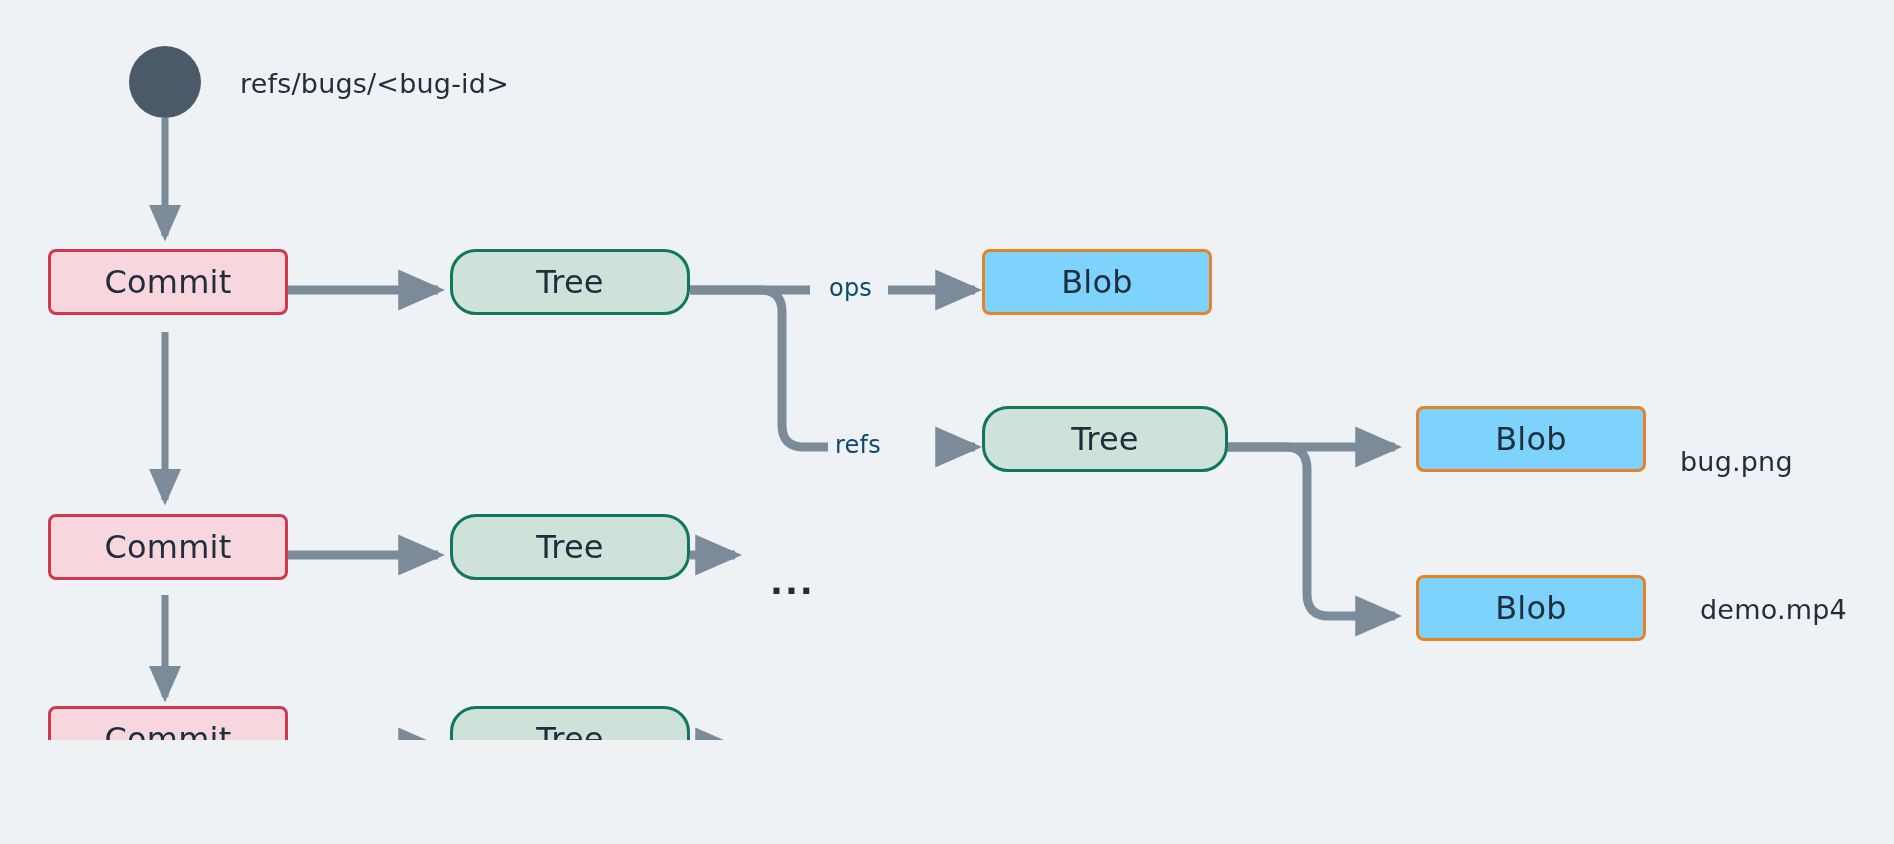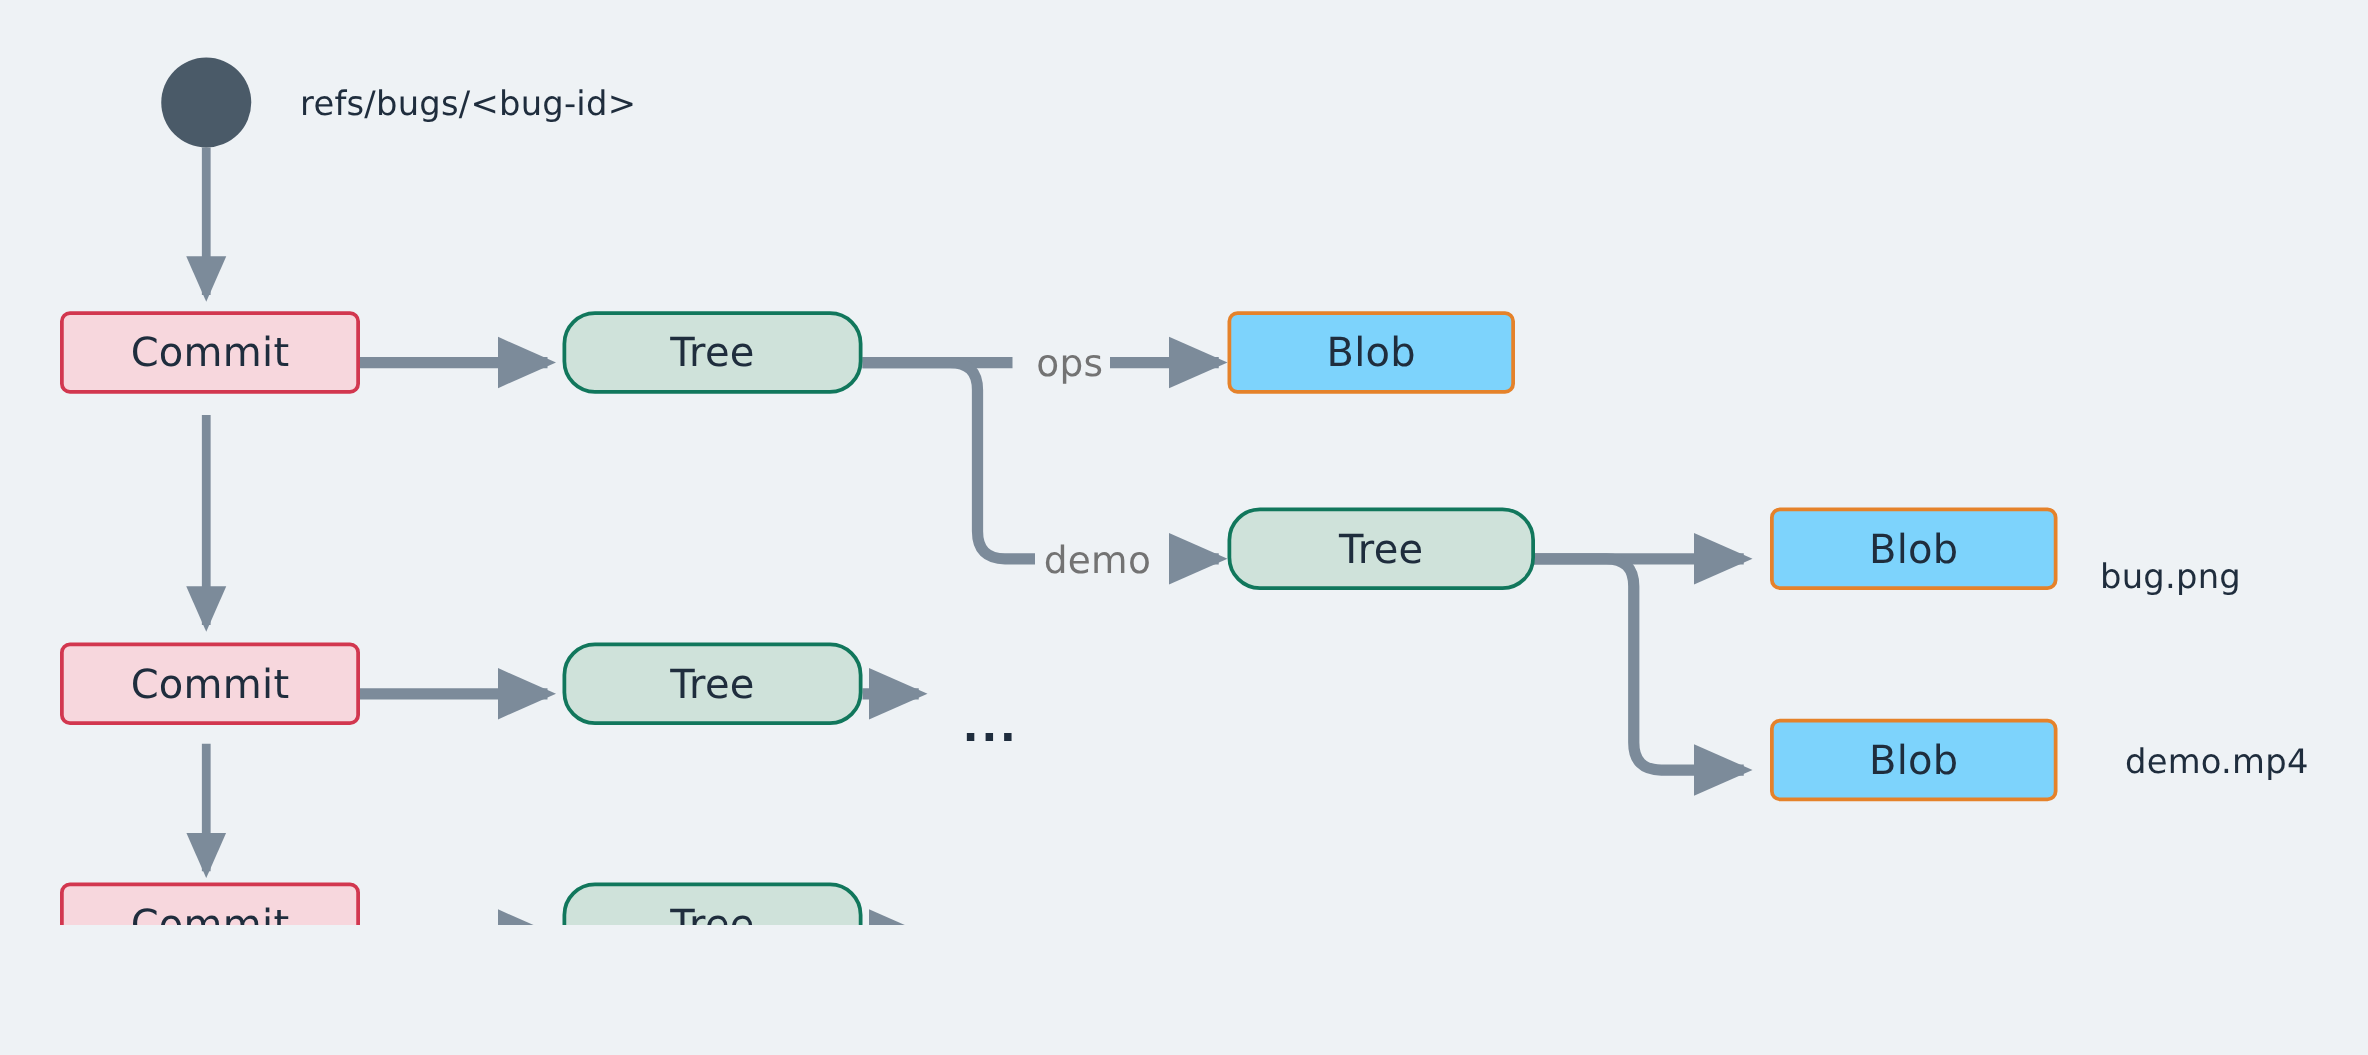--- a/index.html
+++ b/index.html
@@ -61,22 +61,22 @@
   .plain-label {
     position: absolute;
     font-size: 27px;
     color: #1f2d3d;
     white-space: nowrap;
     z-index: 2;
     letter-spacing: 0.2px;
   }
   .edge-label {
     position: absolute;
-    font-size: 30px;
-    color: #737373;
+    font-size: 24px;
+    color: #0c4a6e;
     white-space: nowrap;
     background: #eef2f5;
     padding: 0 3px;
     z-index: 3;
     letter-spacing: 0.2px;
     text-align: right;
   }
   .ellipsis {
     position: absolute;
     font-size: 34px;
@@ -127,21 +127,21 @@
 
   <div class="node node-commit" style="left:48px; top:249px; width:240px; height:66px;">Commit</div>
   <div class="node node-commit" style="left:48px; top:514px; width:240px; height:66px;">Commit</div>
   <div class="node node-commit" style="left:48px; top:706px; width:240px; height:66px;">Commit</div>
 
   <div class="node node-tree" style="left:450px; top:249px; width:240px; height:66px;">Tree</div>
   <div class="node node-tree" style="left:450px; top:514px; width:240px; height:66px;">Tree</div>
   <div class="node node-tree" style="left:450px; top:706px; width:240px; height:66px;">Tree</div>
 
   <div class="edge-label" style="left:826px; top:274px;">ops</div>
-  <div class="edge-label" style="left:832px; top:431px;">demo</div>
+  <div class="edge-label" style="left:832px; top:431px;">refs</div>
 
   <div class="node node-blob" style="left:982px; top:249px; width:230px; height:66px;">Blob</div>
 
   <div class="node node-tree" style="left:982px; top:406px; width:246px; height:66px;">Tree</div>
 
   <div class="node node-blob" style="left:1416px; top:406px; width:230px; height:66px;">Blob</div>
   <div class="node node-blob" style="left:1416px; top:575px; width:230px; height:66px;">Blob</div>
 
   <div class="plain-label" style="left:1680px; top:446px;">bug.png</div>
   <div class="plain-label" style="left:1700px; top:594px;">demo.mp4</div>

